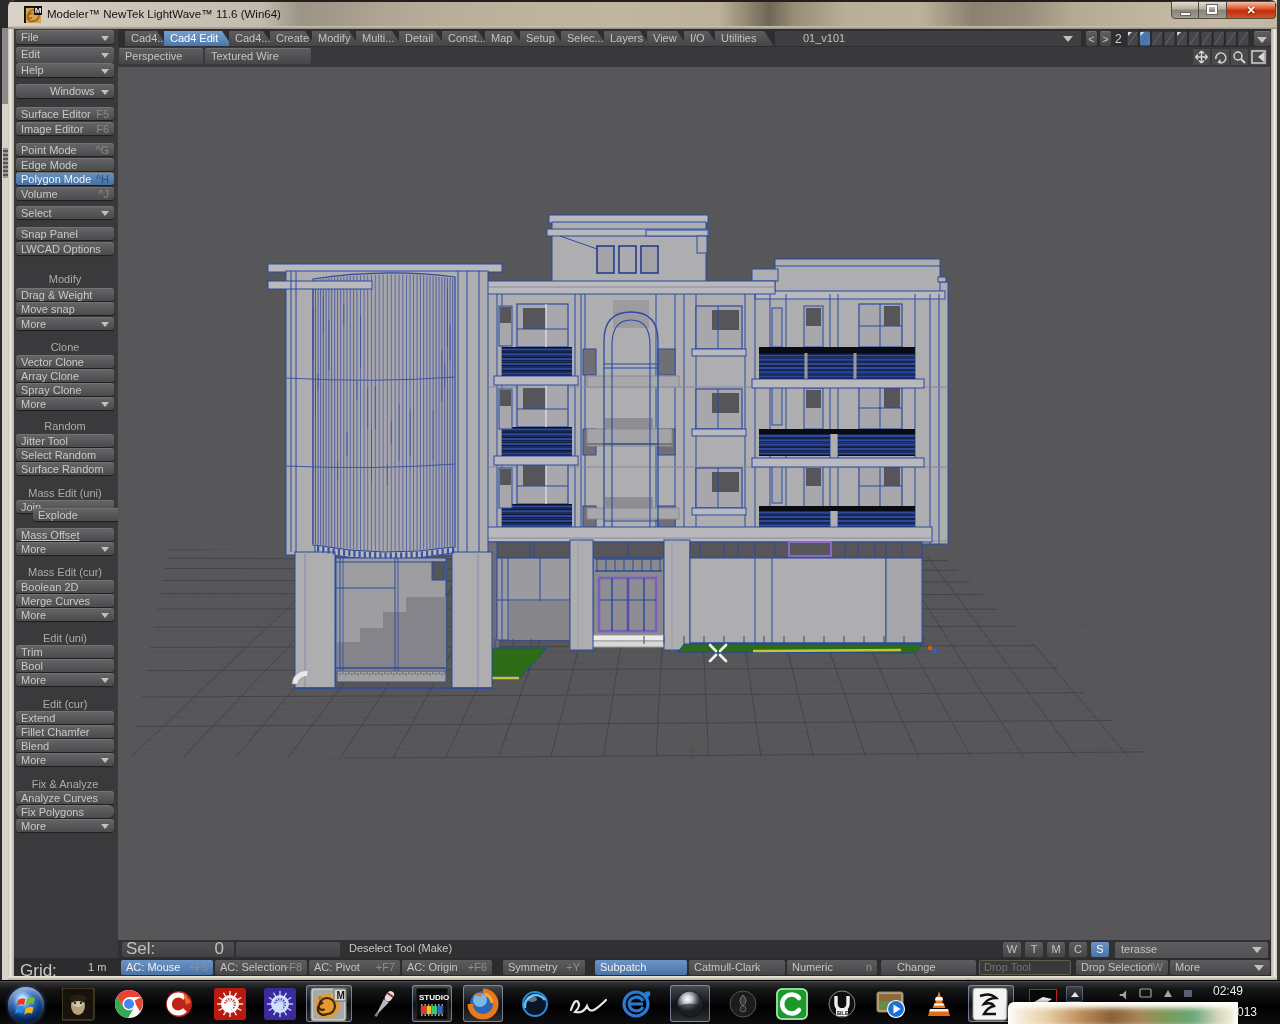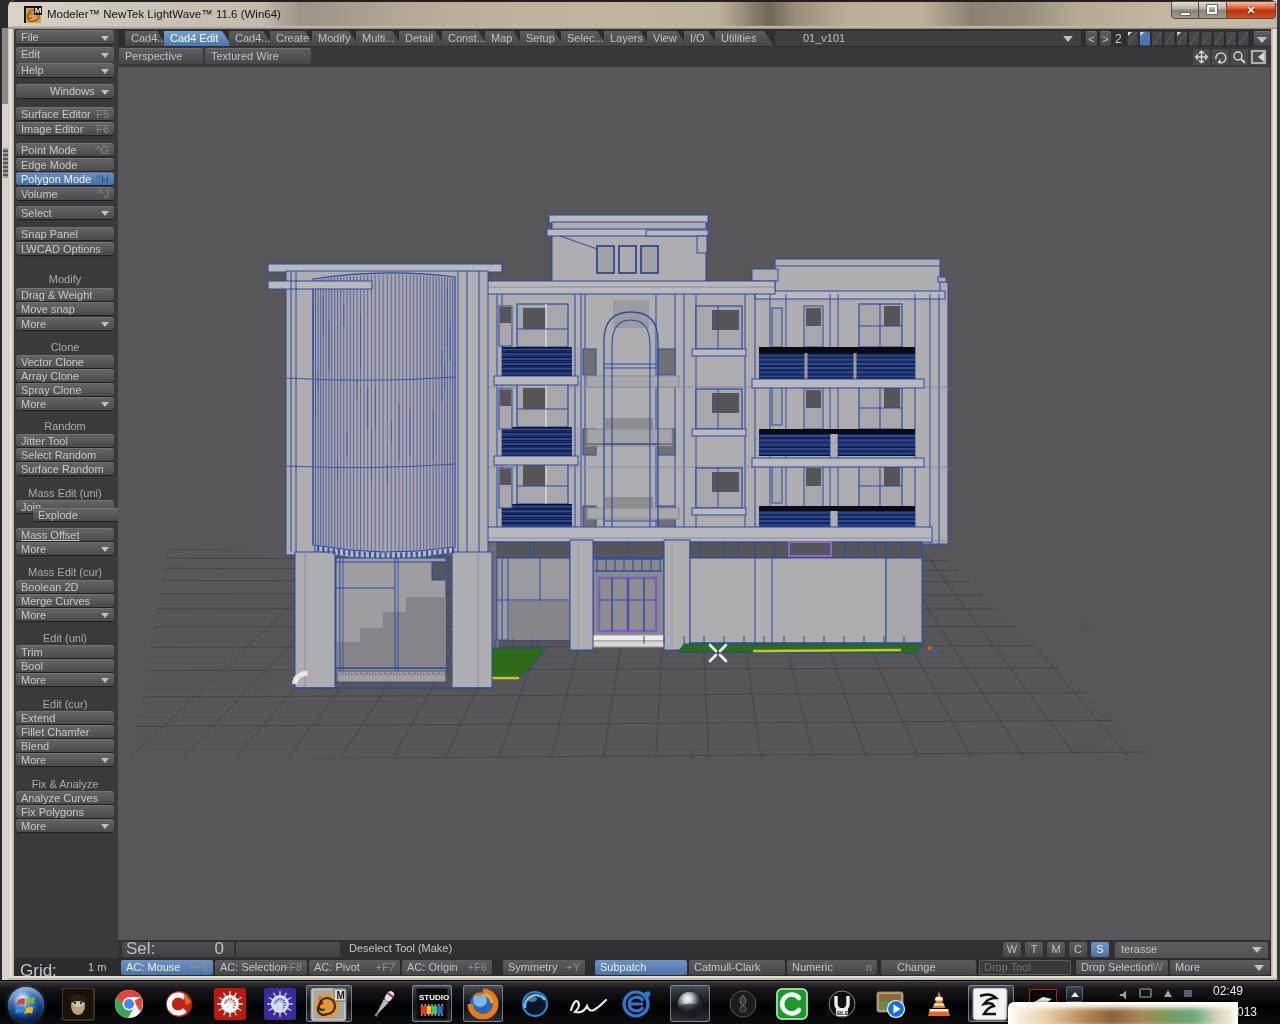--- a/index.html
+++ b/index.html
@@ -90,21 +90,21 @@
 <div class="btn" style="top:645px;">Trim</div>
 <div class="btn" style="top:659px;">Bool</div>
 <div class="btn" style="top:673px;">More<span class="dd"></span></div>
 <div class="hdr" style="top:698px;">Edit (cur)</div>
 <div class="btn" style="top:711px;">Extend</div>
 <div class="btn" style="top:725px;">Fillet Chamfer</div>
 <div class="btn" style="top:739px;">Blend</div>
 <div class="btn" style="top:753px;">More<span class="dd"></span></div>
 <div class="hdr" style="top:778px;">Fix &amp; Analyze</div>
 <div class="btn" style="top:791px;">Analyze Curves</div>
-<div class="btn" style="top:805px;">Fix Polygons</div>
+<div class="btn" style="top:805px;border-radius:6px;">Fix Polygons</div>
 <div class="btn" style="top:819px;">More<span class="dd"></span></div>
 <div class="abs" style="left:118px;top:29px;width:1153px;height:18px;background:#2e2e30;"></div>
 <div class="abs" style="left:125px;top:31px;width:42px;height:15px;background:linear-gradient(#5d5d5f,#454547);
  clip-path:polygon(0 0, 32px 0, 42px 100%, 0 100%);color:#c2c2c2;font-size:11px;line-height:14px;padding-left:6px;">Cad4...</div>
 <div class="abs" style="left:164px;top:31px;width:68px;height:15px;background:linear-gradient(#74a0d0,#4a76ac);
  clip-path:polygon(0 0, 58px 0, 68px 100%, 0 100%);color:#ffffff;font-size:11px;line-height:14px;padding-left:6px;">Cad4 Edit</div>
 <div class="abs" style="left:229px;top:31px;width:44px;height:15px;background:linear-gradient(#5d5d5f,#454547);
  clip-path:polygon(0 0, 34px 0, 44px 100%, 0 100%);color:#c2c2c2;font-size:11px;line-height:14px;padding-left:6px;">Cad4...</div>
 <div class="abs" style="left:270px;top:31px;width:45px;height:15px;background:linear-gradient(#5d5d5f,#454547);
  clip-path:polygon(0 0, 35px 0, 45px 100%, 0 100%);color:#c2c2c2;font-size:11px;line-height:14px;padding-left:6px;">Create</div>

